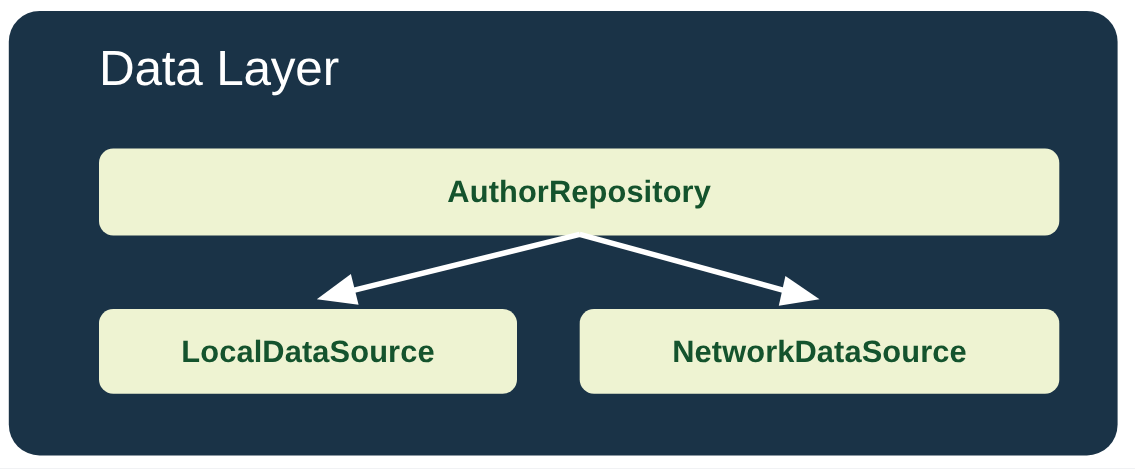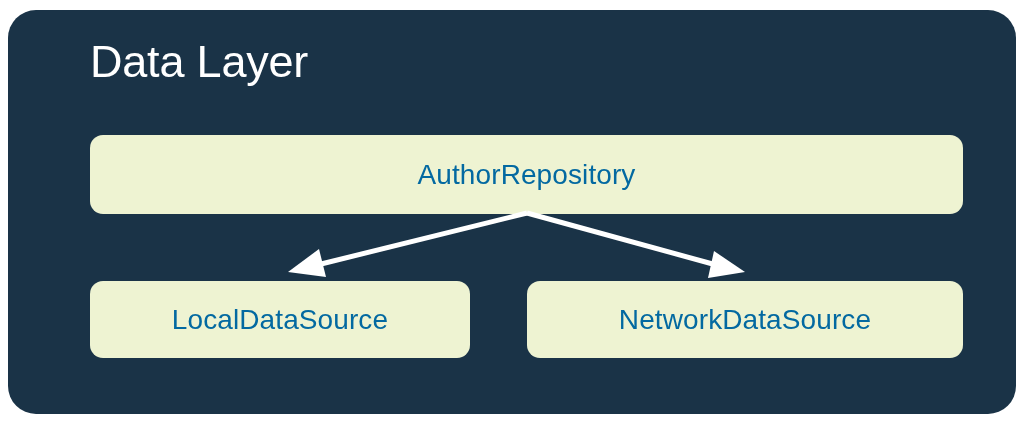--- a/index.html
+++ b/index.html
@@ -46,22 +46,22 @@
     background: #EEF3D2;
     border-radius: 13px;
     display: flex;
     align-items: center;
     justify-content: center;
     box-sizing: border-box;
   }
   .node-label {
     font-size: 28px;
     line-height: 34px;
-    color: #0369a1;
-    font-weight: 400;
+    color: #14532d;
+    font-weight: 700;
     letter-spacing: 0.1px;
     white-space: nowrap;
     text-align: center;
   }
   #card-author-repository {
     left: 90px;
     top: 135px;
     width: 873px;
     height: 79px;
   }

